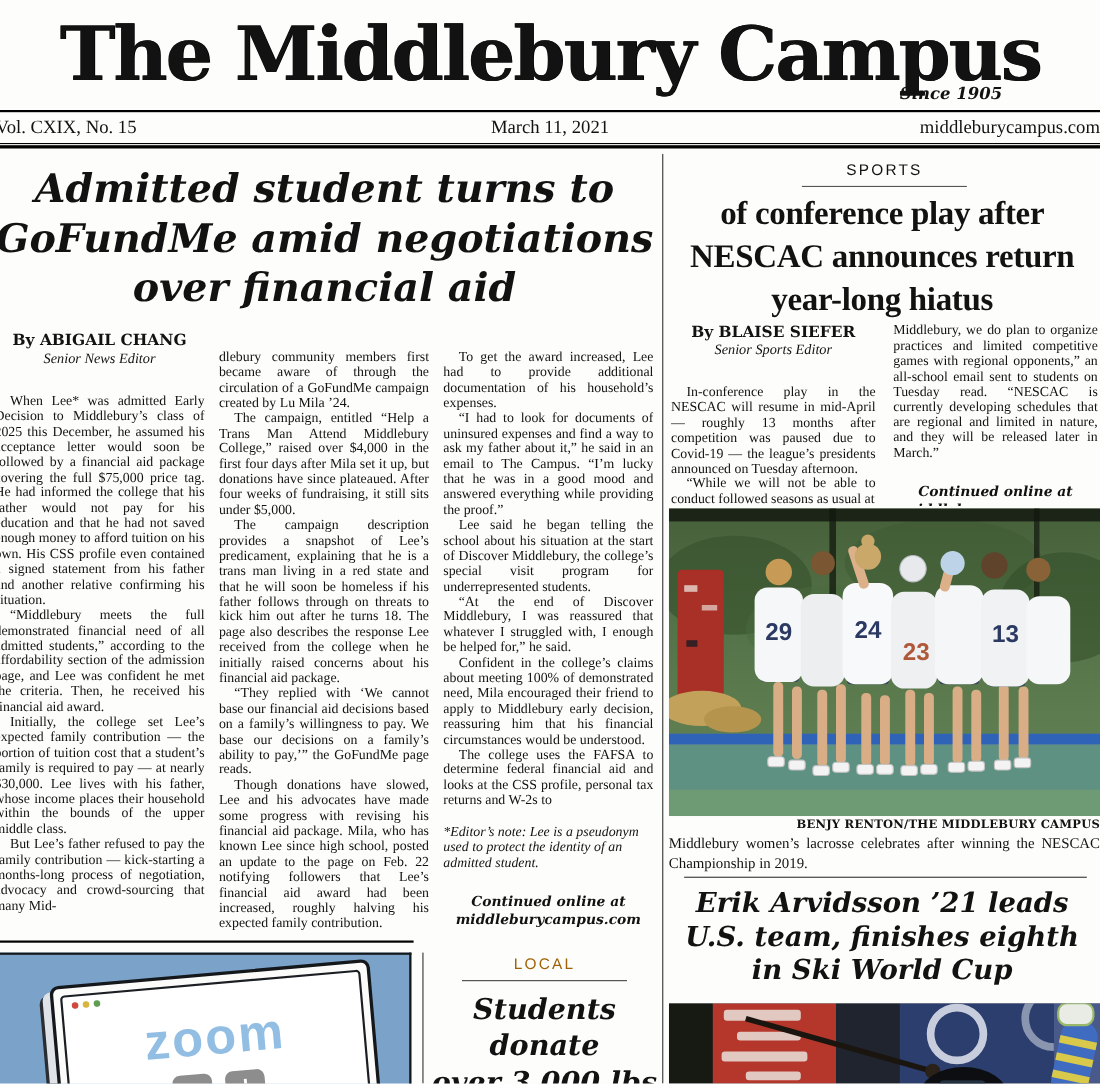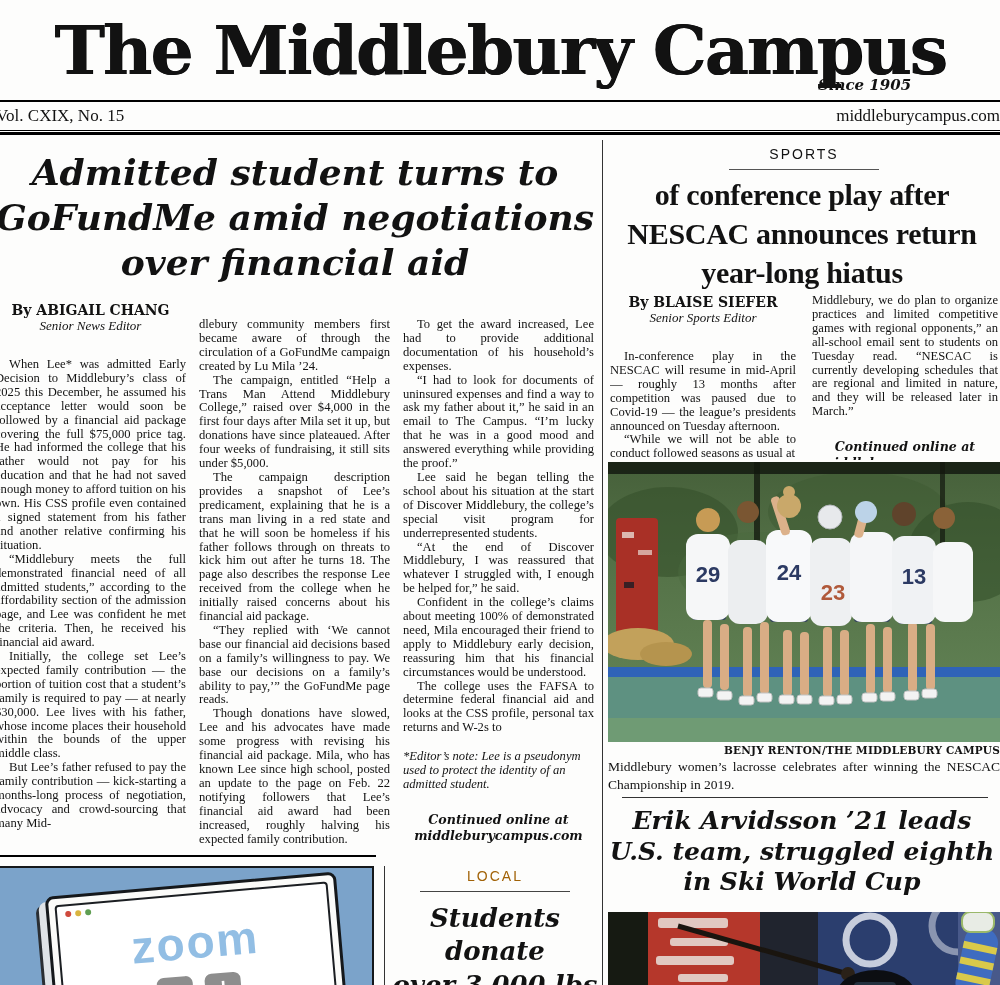--- a/index.html
+++ b/index.html
@@ -133,20 +133,21 @@
 </style>
 </head>
 <body>
 
 <div class="page">
 
   <h1 class="masthead-title">The Middlebury Campus</h1>
   <div class="since">Since 1905</div>
   <div class="infobar">
     <span class="vol">Vol. CXIX, No. 15</span>
+    <span class="idate">March 11, 2021</span>
     <span class="site">middleburycampus.com</span>
   </div>
 
   <div class="vline-main"></div>
 
   <div class="lead-head">
     <div>Admitted student turns to</div>
     <div>GoFundMe amid negotiations</div>
     <div>over financial aid</div>
   </div>
@@ -340,21 +341,21 @@
     </svg>
   </div>
 
   <div class="credit">BENJY RENTON/THE MIDDLEBURY CAMPUS</div>
   <div class="caption">Middlebury women’s lacrosse celebrates after winning the NESCAC Championship in 2019.</div>
 
   <div class="hr-right"></div>
 
   <div class="ski-head">
     <div>Erik Arvidsson ’21 leads</div>
-    <div>U.S. team, struggled eighth</div>
+    <div>U.S. team, finishes eighth</div>
     <div>in Ski World Cup</div>
   </div>
 
   <div class="photo2">
     <svg width="392" height="80" viewBox="0 0 392 80" aria-hidden="true">
       <rect width="392" height="80" fill="#222733"></rect>
       <rect width="40" height="80" fill="#161a12"></rect>
       <rect x="40" width="112" height="80" fill="#b5372b"></rect>
       <g fill="#e9e2dc" opacity="0.85">
         <rect x="50" y="6" width="70" height="10" rx="3"></rect>

